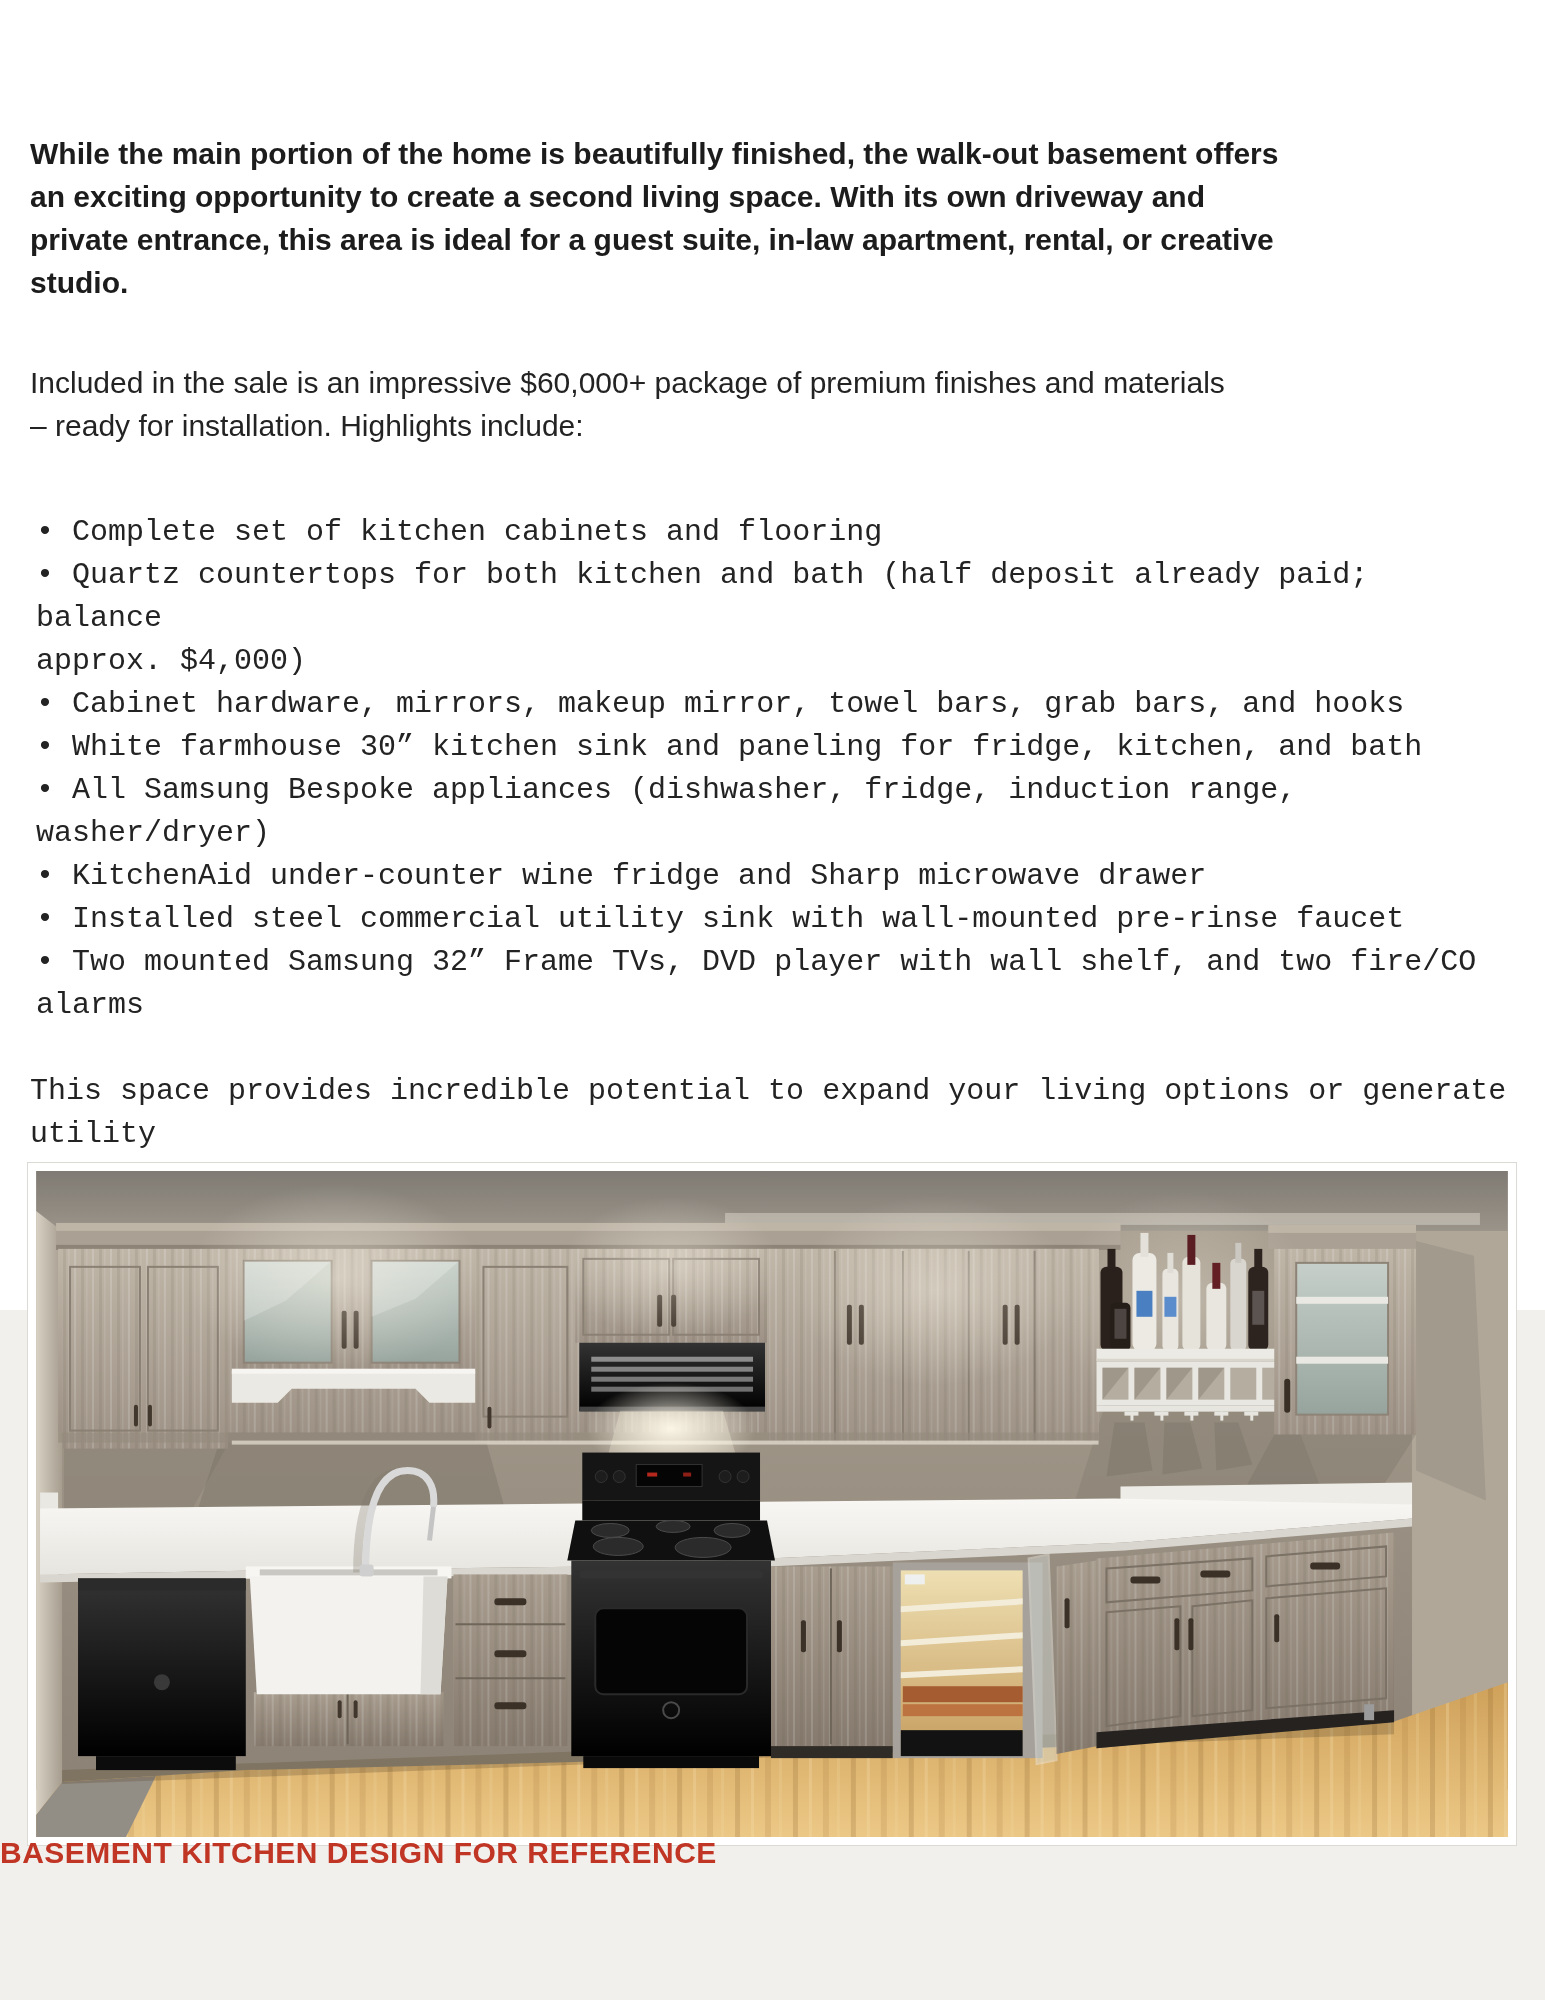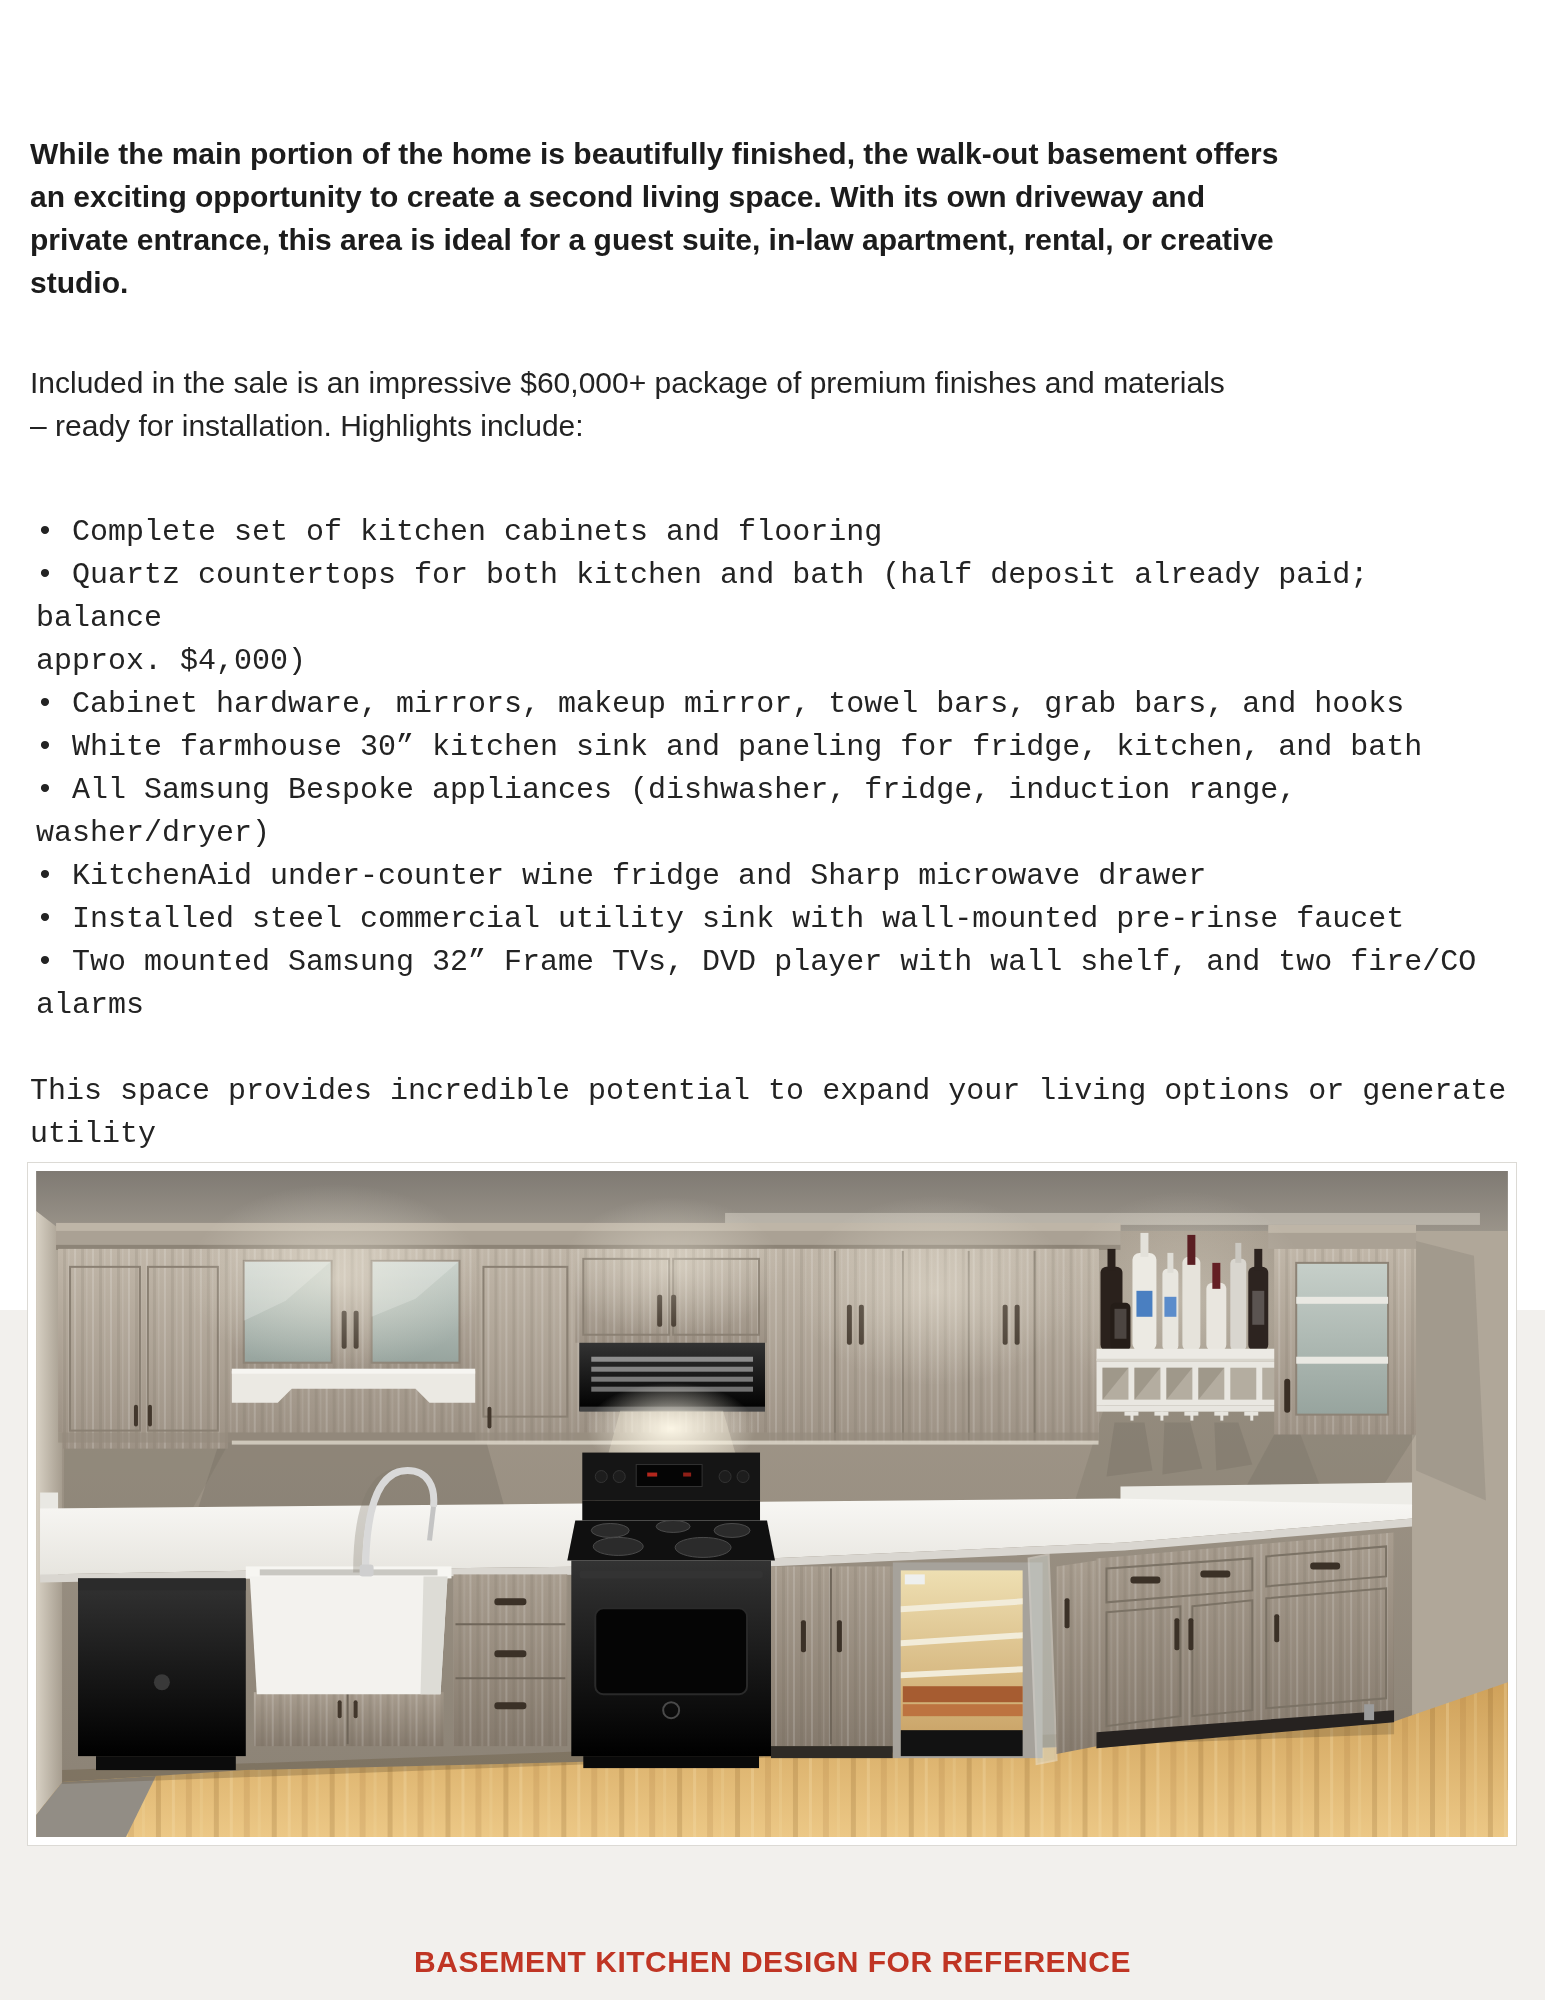--- a/index.html
+++ b/index.html
@@ -16,21 +16,21 @@
   ul.hl{list-style:none;margin:0;padding:0;}
   ul.hl li{white-space:pre-line;padding-left:6px;}
   ul.hl li::before{content:"\2022\00a0";}
   .closing{white-space:pre-line;}
   .photo-card{
     position:absolute;left:27px;top:1162px;width:1472px;height:666px;
     background:#ffffff;border:1px solid #dcdad5;padding:8px;
   }
   .photo-card svg{display:block;}
   .caption{
-    position:absolute;left:0;top:1945px;width:1545px;text-align:center;
+    position:absolute;left:0;top:1836px;width:1545px;text-align:left;
     font-weight:bold;font-size:30px;letter-spacing:.5px;color:#c03524;
   }
 </style>
 </head>
 <body>
 
 <div class="bottom-band"></div>
 
 <div class="textcol intro">While the main portion of the home is beautifully finished, the walk-out basement offers
 an exciting opportunity to create a second living space. With its own driveway and

